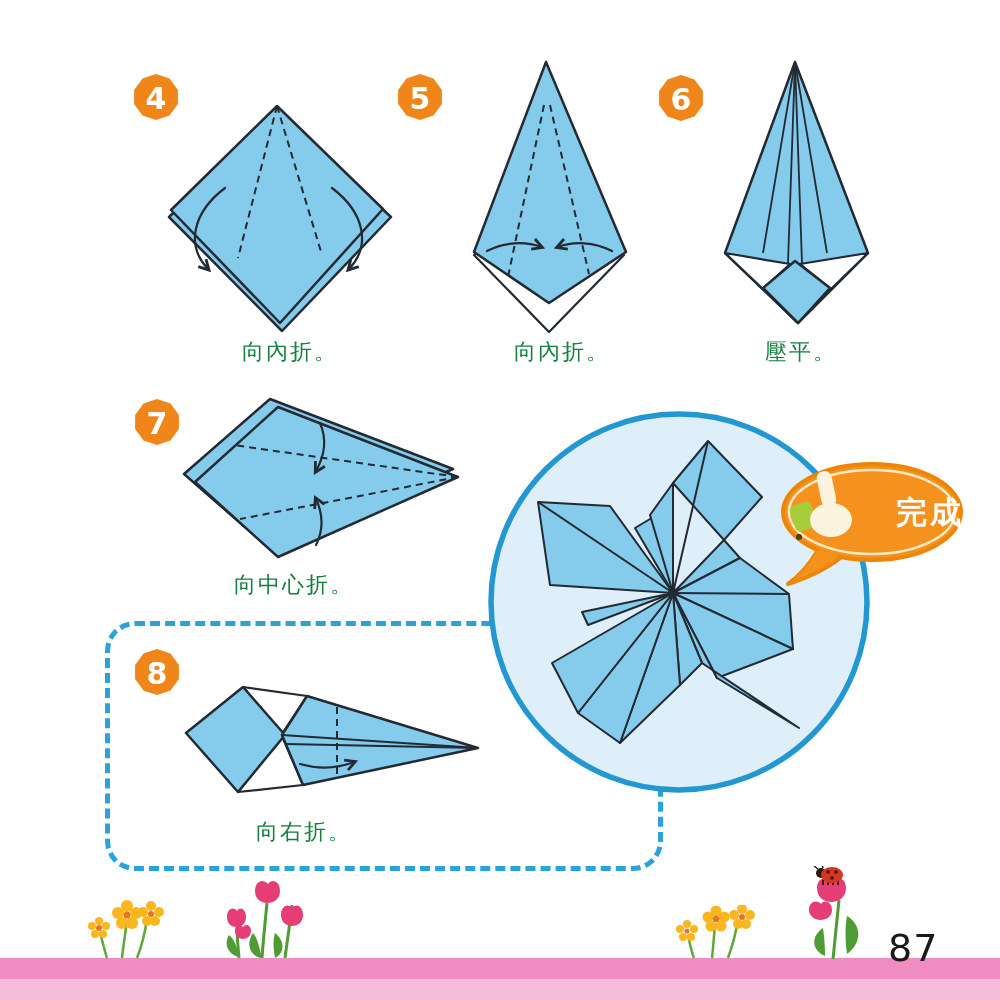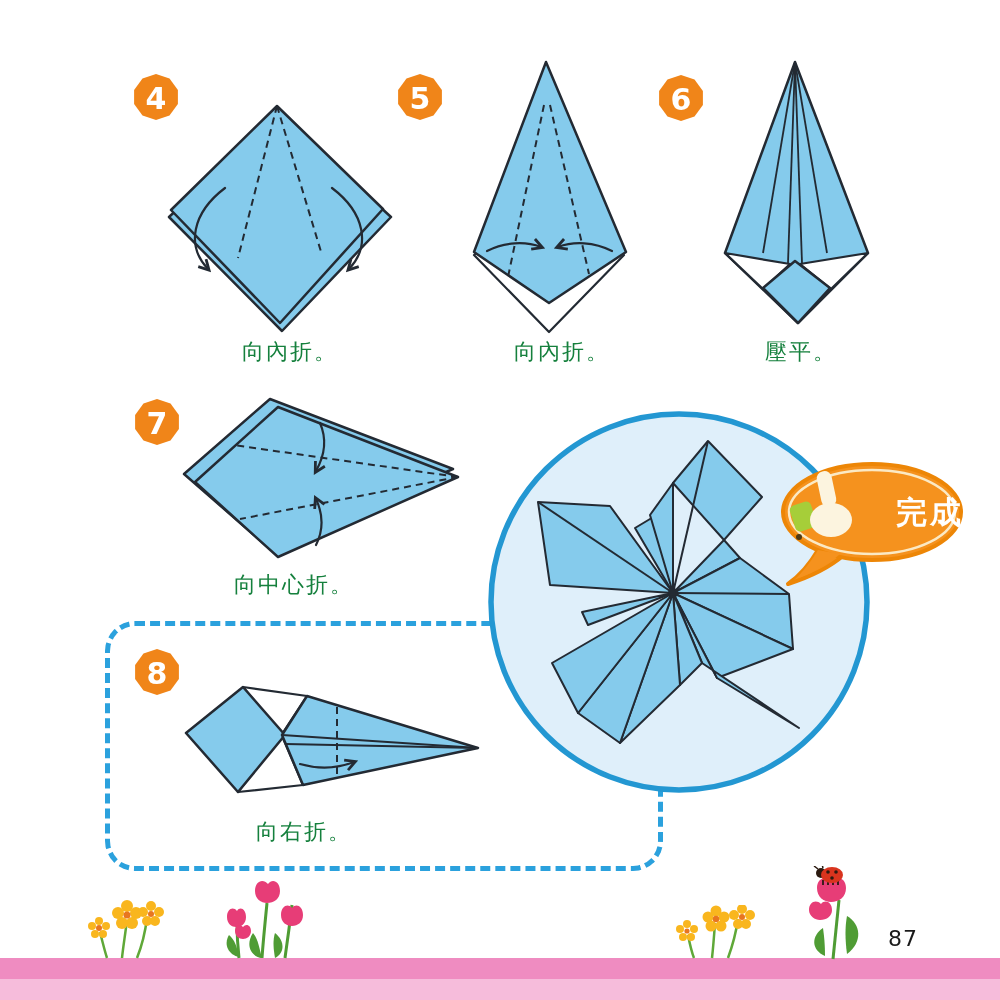--- a/index.html
+++ b/index.html
@@ -17,21 +17,21 @@
   .figure{position:absolute;z-index:3;}
   #highlight-box{
     position:absolute;left:105px;top:621px;width:548px;height:240px;
     border:5px dashed #2ba1dd;border-radius:30px;z-index:1;
   }
   #result-circle-wrap{position:absolute;left:486px;top:409px;z-index:2;}
   #bubble-wrap{position:absolute;left:770px;top:455px;z-index:4;}
   #footer-bar-dark{position:absolute;left:0;top:958px;width:1000px;height:21px;z-index:2;}
   #footer-bar-light{position:absolute;left:0;top:979px;width:1000px;height:21px;z-index:2;}
   #page-number{
-    position:absolute;left:888px;top:926px;font-size:22px;color:#1a1a1a;z-index:3;letter-spacing:1px;
+    position:absolute;left:888px;top:926px;font-size:38px;color:#1a1a1a;z-index:3;letter-spacing:1px;
   }
   .origami{fill:#85cbec;stroke:#232a33;stroke-width:2.5;stroke-linejoin:round;}
   .origami-white{fill:#ffffff;stroke:#232a33;stroke-width:2.2;stroke-linejoin:round;}
   .foldline{fill:none;stroke:#232a33;stroke-width:2;stroke-dasharray:7 5;}
   .solidline{fill:none;stroke:#232a33;stroke-width:1.8;}
   .arrow{fill:none;stroke:#232a33;stroke-width:2.2;stroke-linecap:round;}
 </style>
 </head>
 <body>
 

